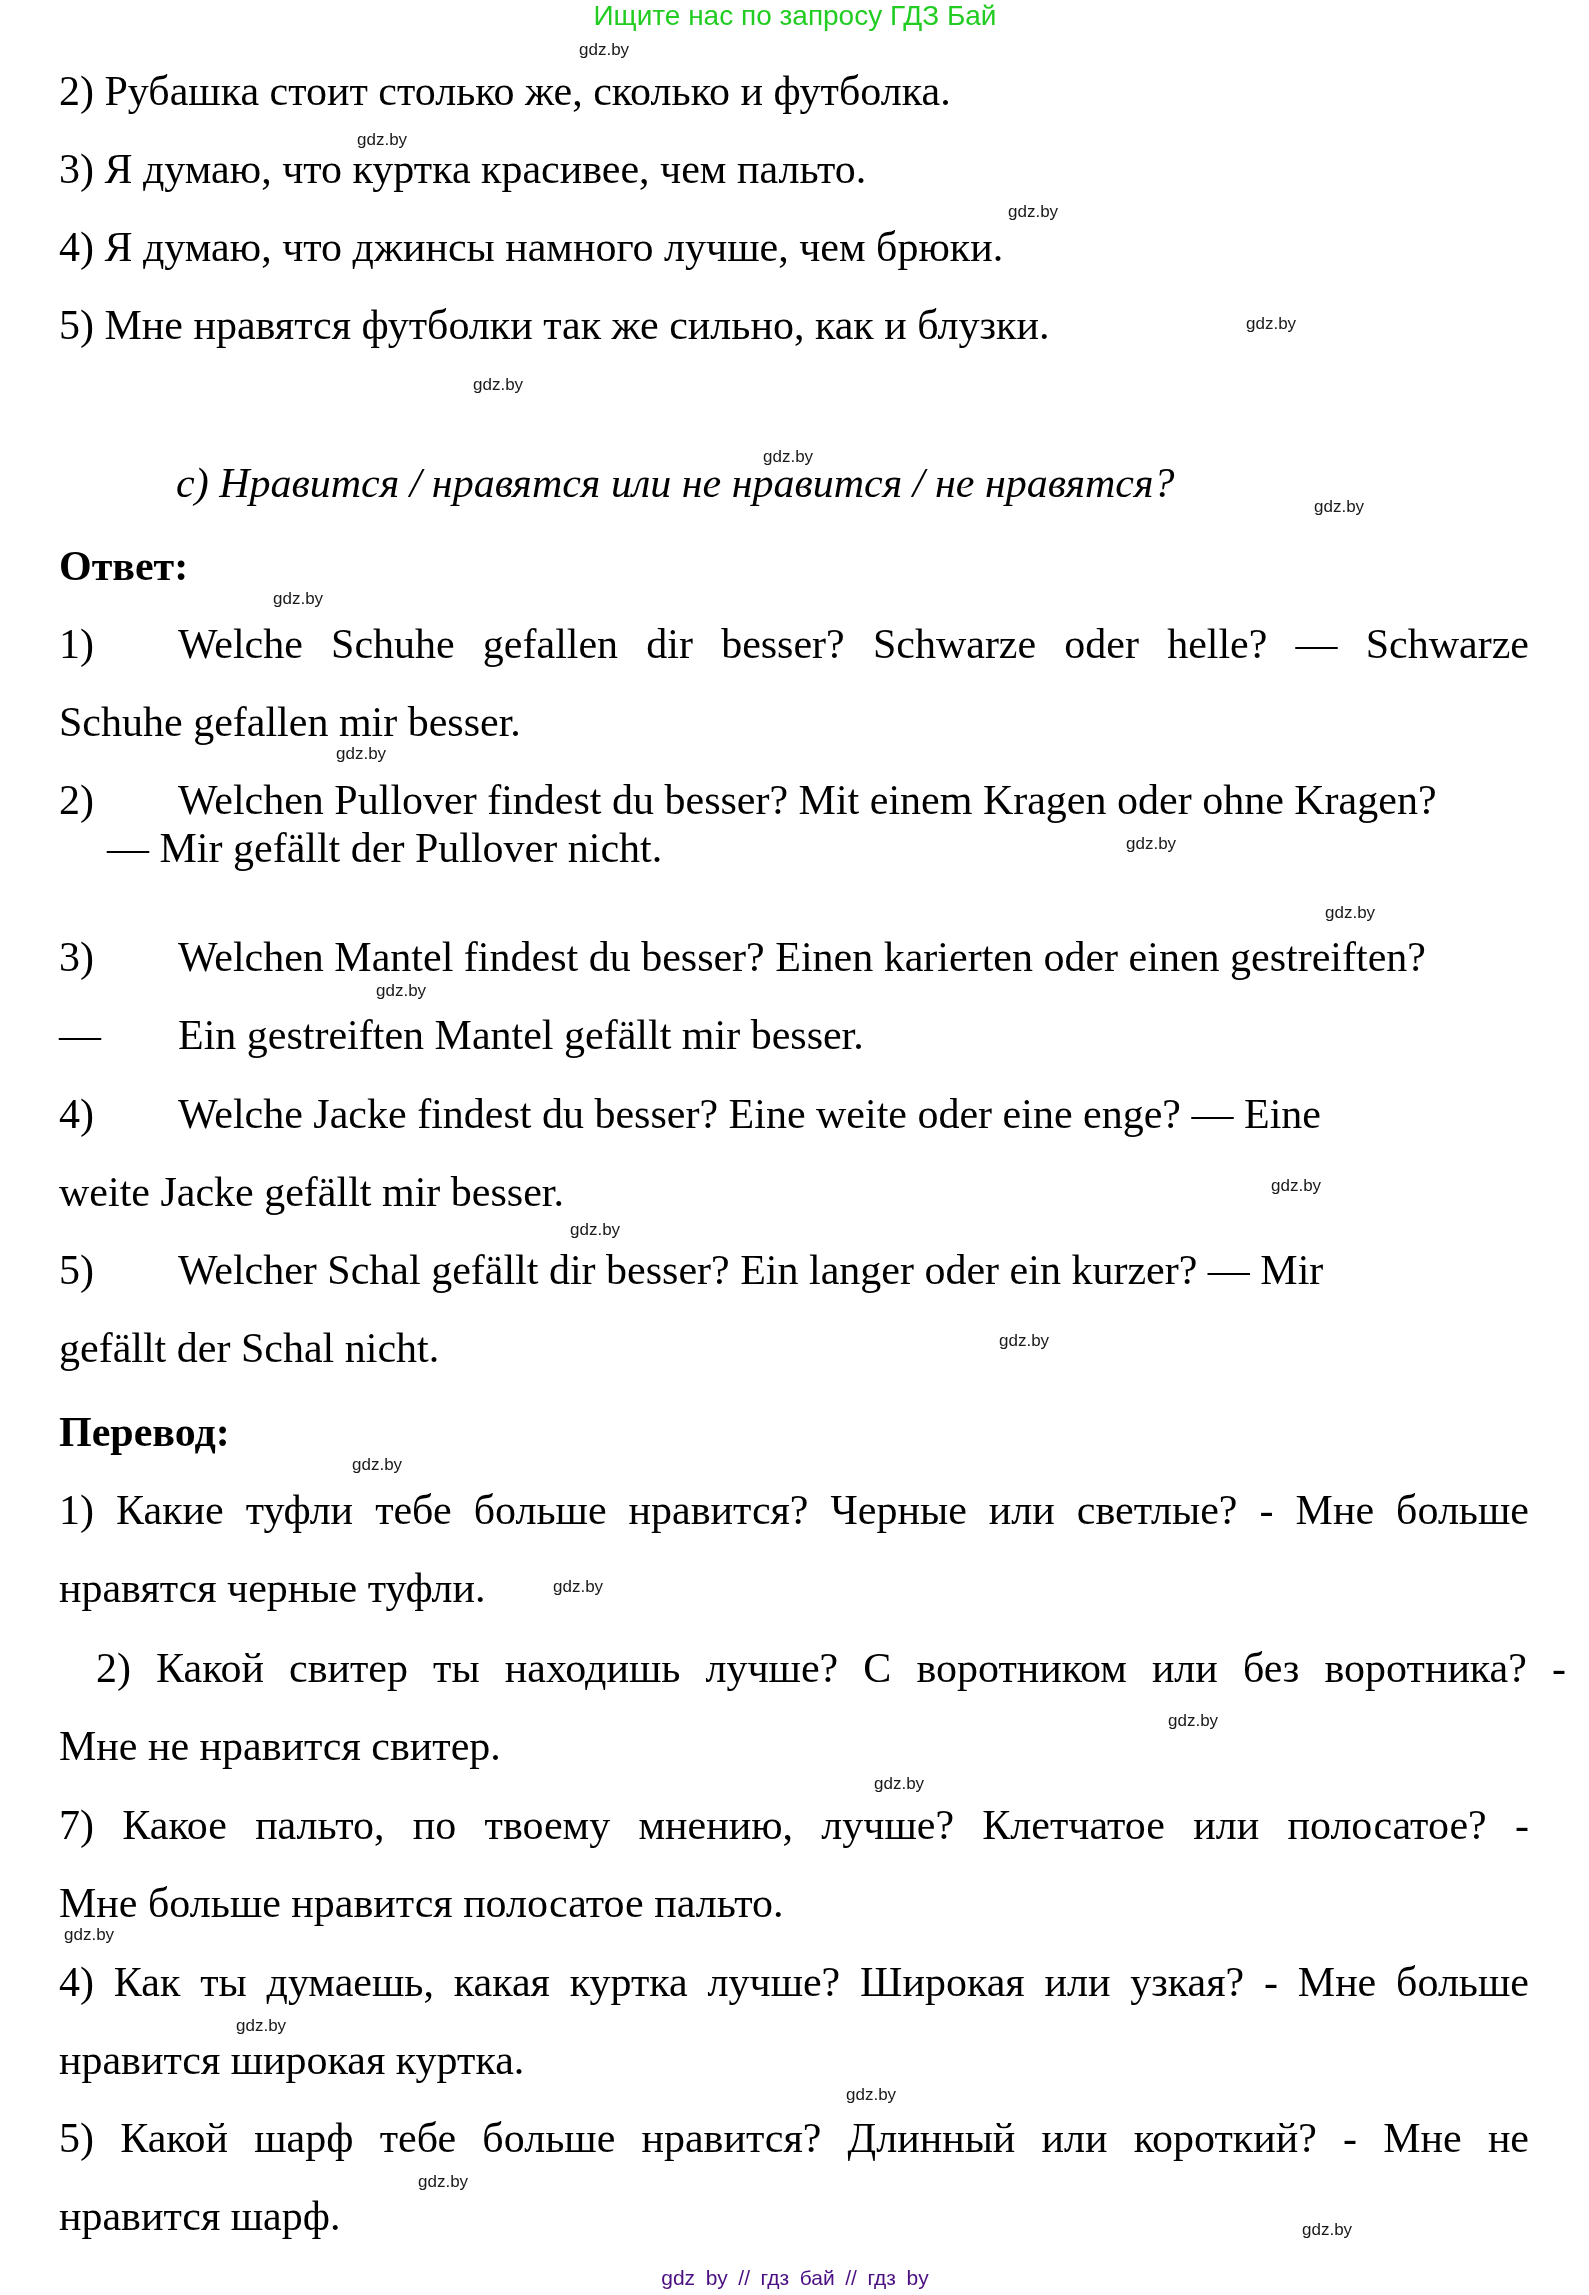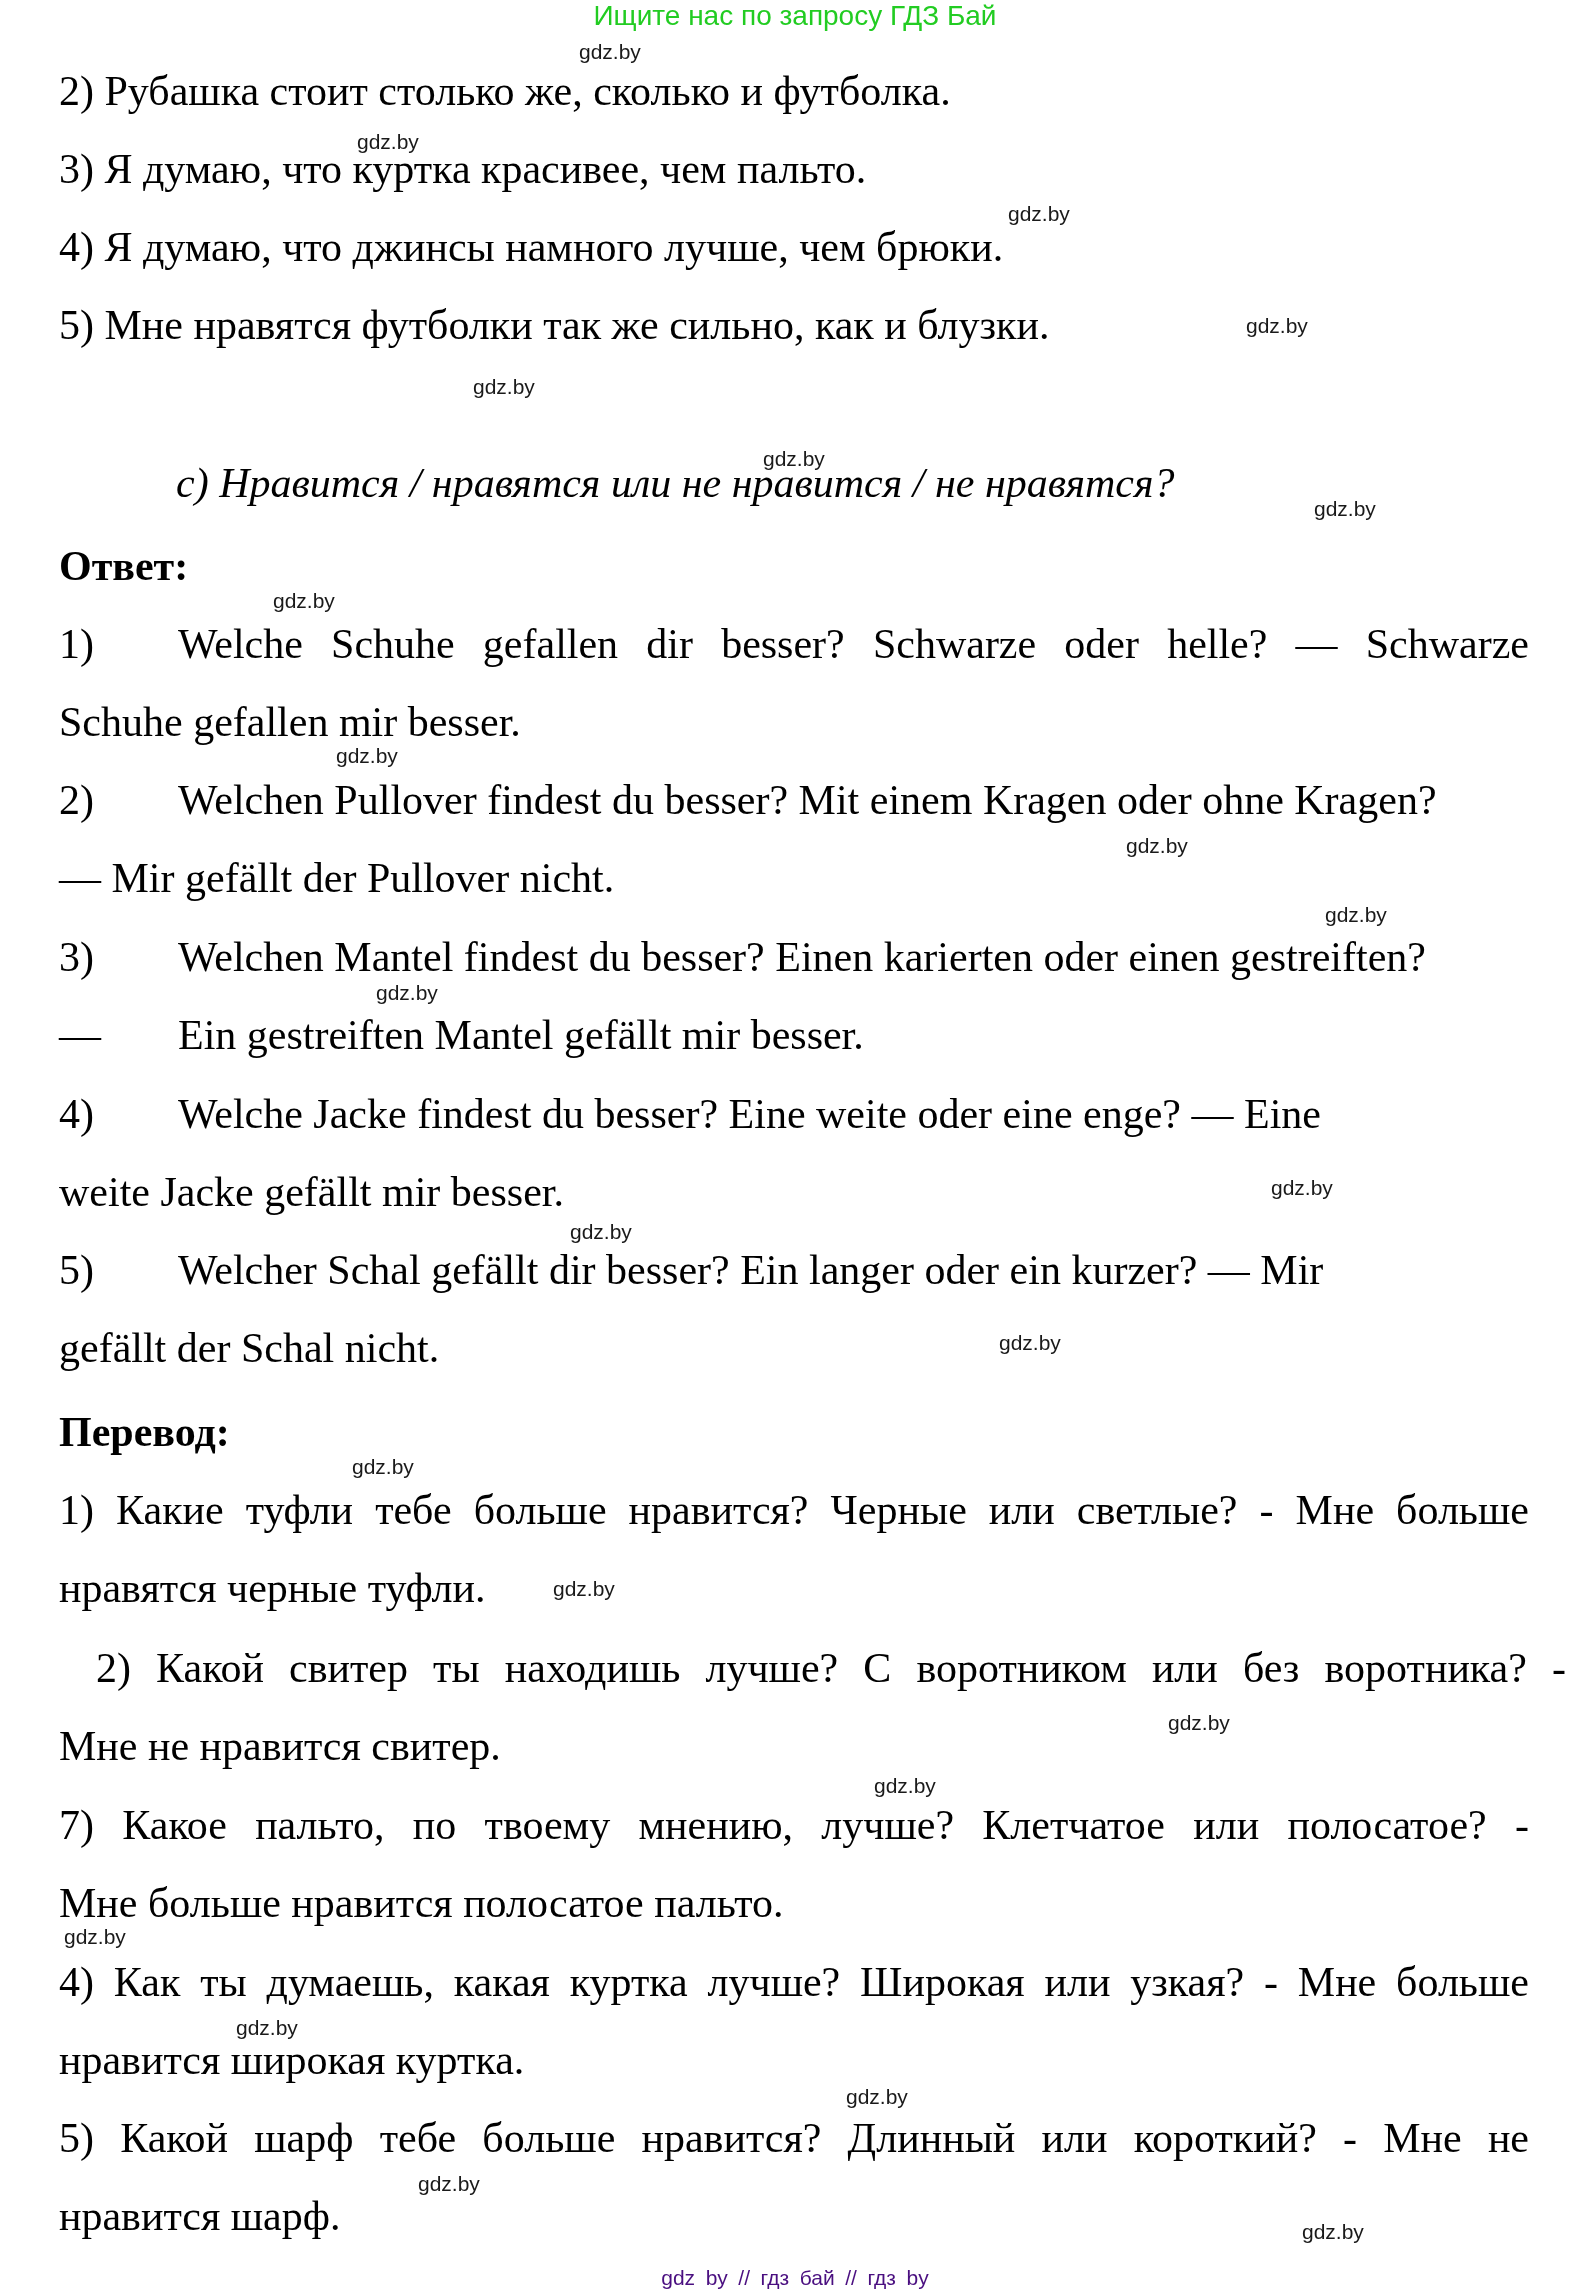--- a/index.html
+++ b/index.html
@@ -2,42 +2,42 @@
 <html style="font-size:12.5px"><head>
 <meta charset="utf-8">
 <style>
   html, body { margin:0; padding:0; background:#ffffff; }
   body { width:1590px; height:2295px; position:relative; overflow:hidden; }
   .line { position:absolute; left:59px; font-family:"Liberation Serif", serif; font-size:42px; color:#000; white-space:nowrap; line-height:1; }
   .just { width:1470px; text-align:justify; text-align-last:justify; white-space:normal; }
   .tab-num { display:inline-block; width:119px; }
   .ital { font-style:italic; }
   .bold { font-weight:bold; }
-  .wm { position:absolute; font-family:"Liberation Sans", sans-serif; font-size:21px; color:#1a1a1a; line-height:1; white-space:nowrap; }
+  .wm { position:absolute; font-family:"Liberation Sans", sans-serif; font-size:17px; color:#1a1a1a; line-height:1; white-space:nowrap; }
   .top-banner { position:absolute; top:0; left:0; width:1590px; text-align:center; font-family:"Liberation Sans", sans-serif; font-size:28px; color:#22cc22; line-height:31px; }
   .footer { position:absolute; top:2262px; left:0; width:1590px; text-align:center; font-family:"Liberation Sans", sans-serif; font-size:21px; color:#4a0f80; line-height:31px; word-spacing:4.7px; }
 </style>
 </head>
 <body>
 
 <div class="top-banner">Ищите нас по запросу ГДЗ Бай</div>
 
 <div class="line" style="top:70px;">2) Рубашка стоит столько же, сколько и футболка.</div>
 <div class="line" style="top:148px;">3) Я думаю, что куртка красивее, чем пальто.</div>
 <div class="line" style="top:226px;">4) Я думаю, что джинсы намного лучше, чем брюки.</div>
 <div class="line" style="top:304px;">5) Мне нравятся футболки так же сильно, как и блузки.</div>
 
 <div class="line ital" style="top:462px; left:176px;">c) Нравится / нравятся или не нравится / не нравятся?</div>
 <div class="line bold" style="top:545px;">Ответ:</div>
 
 <div class="line just" style="top:623px;"><span class="tab-num">1)</span><span>Welche Schuhe gefallen dir besser? Schwarze oder helle? — Schwarze</span></div>
 <div class="line" style="top:701px;">Schuhe gefallen mir besser.</div>
 
 <div class="line" style="top:779px;"><span class="tab-num">2)</span><span>Welchen Pullover findest du besser? Mit einem Kragen oder ohne Kragen?</span></div>
-<div class="line" style="top:857px;">— Mir gefällt der Pullover nicht.</div>
+<div class="line" style="top:827px;margin-left:48px;">— Mir gefällt der Pullover nicht.</div>
 
 <div class="line" style="top:936px;"><span class="tab-num">3)</span><span>Welchen Mantel findest du besser? Einen karierten oder einen gestreiften?</span></div>
 <div class="line" style="top:1014px;"><span class="tab-num">—</span><span>Ein gestreiften Mantel gefällt  mir besser.</span></div>
 
 <div class="line" style="top:1093px;"><span class="tab-num">4)</span><span>Welche Jacke findest du besser? Eine weite oder eine enge? —  Eine</span></div>
 <div class="line" style="top:1171px;">weite Jacke gefällt mir besser.</div>
 
 <div class="line" style="top:1249px;"><span class="tab-num">5)</span><span>Welcher Schal gefällt dir besser? Ein langer oder ein kurzer? — Mir</span></div>
 <div class="line" style="top:1327px;">gefällt der Schal nicht.</div>
 

